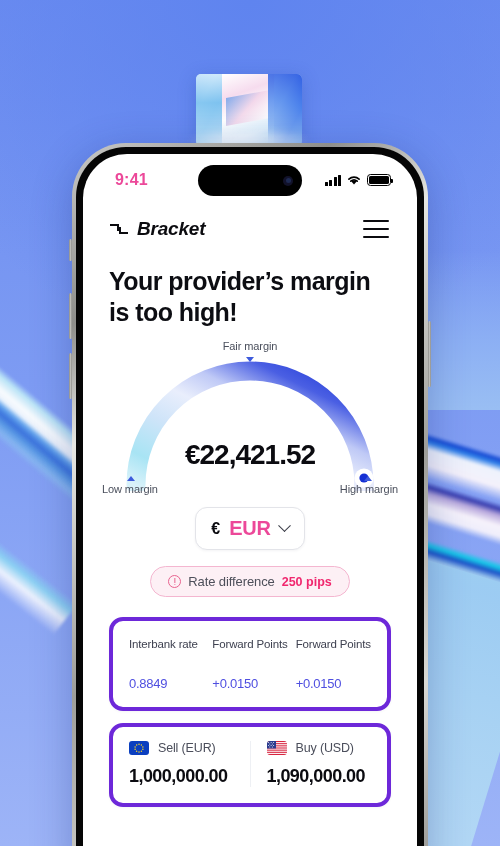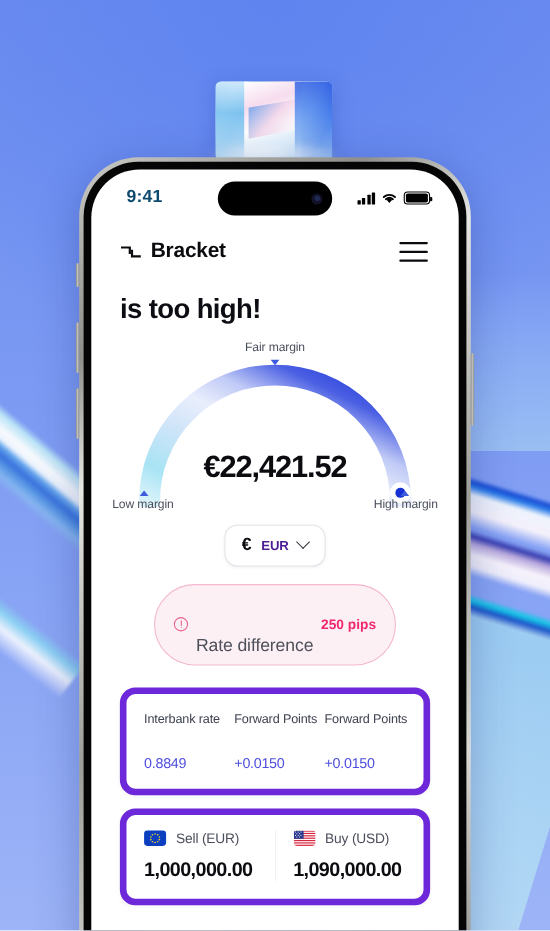--- a/index.html
+++ b/index.html
@@ -223,21 +223,21 @@
 
   
   .statusbar {
     height: 48px;
     display: flex; align-items: center;
     padding: 0 26px 0 32px;
     position: relative;
   }
   .status-time {
     font-size: 16px; font-weight: bold;
-    color: #0c4a6e; letter-spacing: .2px;
+    color: #ec4899; letter-spacing: .2px;
     margin-top: 4px;
     text-align: right;
   }
   .dynamic-island {
     position: absolute;
     left: 50%; transform: translateX(-50%);
     top: 11px;
     width: 104px; height: 31px;
     background: #000;
     border-radius: 18px;
@@ -278,21 +278,21 @@
     display: block; width: 100%; height: 100%;
     background: #000; border-radius: 1.6px;
   }
 
   
   .app-header {
     display: flex; align-items: center;
     padding: 16px 28px 0 26px;
   }
   .brand { display: flex; align-items: center; gap: 8px; }
-  .brand-name { font-size: 19px; font-weight: bold; color: #0b0b0f; letter-spacing: -.2px; }
+  .brand-name { font-size: 19px; font-weight: bold; color: #0b0b0f; letter-spacing: -.2px; font-style: italic; }
   .hamburger { margin-left: auto; display: flex; flex-direction: column; gap: 5.5px; cursor: pointer; }
   .hamburger span { display: block; width: 26px; height: 2.4px; background: #0b0b0f; border-radius: 2px; }
 
   
   .headline {
     padding: 26px 30px 0 26px;
     font-size: 25px; font-weight: bold;
     line-height: 1.22; color: #0c0d12;
     letter-spacing: -.55px;
   }
@@ -336,21 +336,21 @@
   .cur-select {
     display: flex; align-items: center; gap: 9px;
     background: #fff;
     border: 1px solid #e3e4e9;
     border-radius: 12px;
     padding: 9px 15px;
     box-shadow: 0 1px 3px rgba(20,25,60,.05);
     cursor: pointer;
   }
   .cur-sym { font-size: 16px; font-weight: bold; color: #0b0b10; }
-  .cur-code { font-size: 12px; font-weight: bold; color: #4c1d95; letter-spacing: -.2px; }
+  .cur-code { font-size: 20px; font-weight: bold; color: #ec4899; letter-spacing: -.2px; }
   .chev { width: 9px; height: 9px; border-right: 1.6px solid #3b3d48; border-bottom: 1.6px solid #3b3d48;
           transform: rotate(45deg) translate(-2px,-2px); }
 
   
   .pill-row { display: flex; justify-content: center; margin-top: 16px; }
   .pill {
     display: flex; align-items: center; gap: 7px;
     background: #fdf0f5;
     border: 1px solid #f4b6d0;
     border-radius: 999px;
@@ -364,28 +364,28 @@
   .pill-icon::after {
     content: ""; position: absolute;
     left: 50%; top: 2.4px; transform: translateX(-50%);
     width: 1.3px; height: 5px; background: #e8638f;
   }
   .pill-icon::before {
     content: ""; position: absolute;
     left: 50%; bottom: 2.2px; transform: translateX(-50%);
     width: 1.3px; height: 1.3px; background: #e8638f; border-radius: 50%;
   }
-  .pill-text { font-size: 16px; color: #4d4f5a; letter-spacing: -.1px; margin-top: 40px; }
+  .pill-text { font-size: 13px; color: #4d4f5a; letter-spacing: -.1px; }
   .pill-strong { font-size: 12.5px; color: #f0276e; font-weight: bold; }
 
   
   .card {
     margin: 0 26px;
     background: #fff;
-    border: 6px solid #6d28d9;
+    border: 4px solid #6d28d9;
     border-radius: 14px;
     box-shadow: 0 1px 3px rgba(20,25,60,.045);
   }
   .card-rates { margin-top: 20px; padding: 16px 14px 16px 16px; display: flex; gap: 6px; }
   .rate-col { flex: 1; min-width: 0; }
   .rate-head {
     font-size: 11.5px; color: #3e4150;
     line-height: 1.28; letter-spacing: -.15px;
     min-height: 30px;
   }
@@ -470,20 +470,21 @@
             <div class="brand-name">Bracket</div>
           </div>
           <div class="hamburger">
             <span></span>
               <span></span>
               <span></span>
           </div>
         </div>
 
         <div class="headline">
+          <div>Your provider’s margin</div>
           <div>is too high!</div>
         </div>
 
         <div class="gauge-wrap">
           <div class="gauge-label lbl-fair">Fair margin</div>
           <div class="tick tick-fair"></div>
 
           <svg class="gauge-svg" width="300" height="130" viewBox="0 0 300 130">
             <defs>
               <linearGradient id="arcGrad" x1="0" y1="1" x2="1" y2="0">

